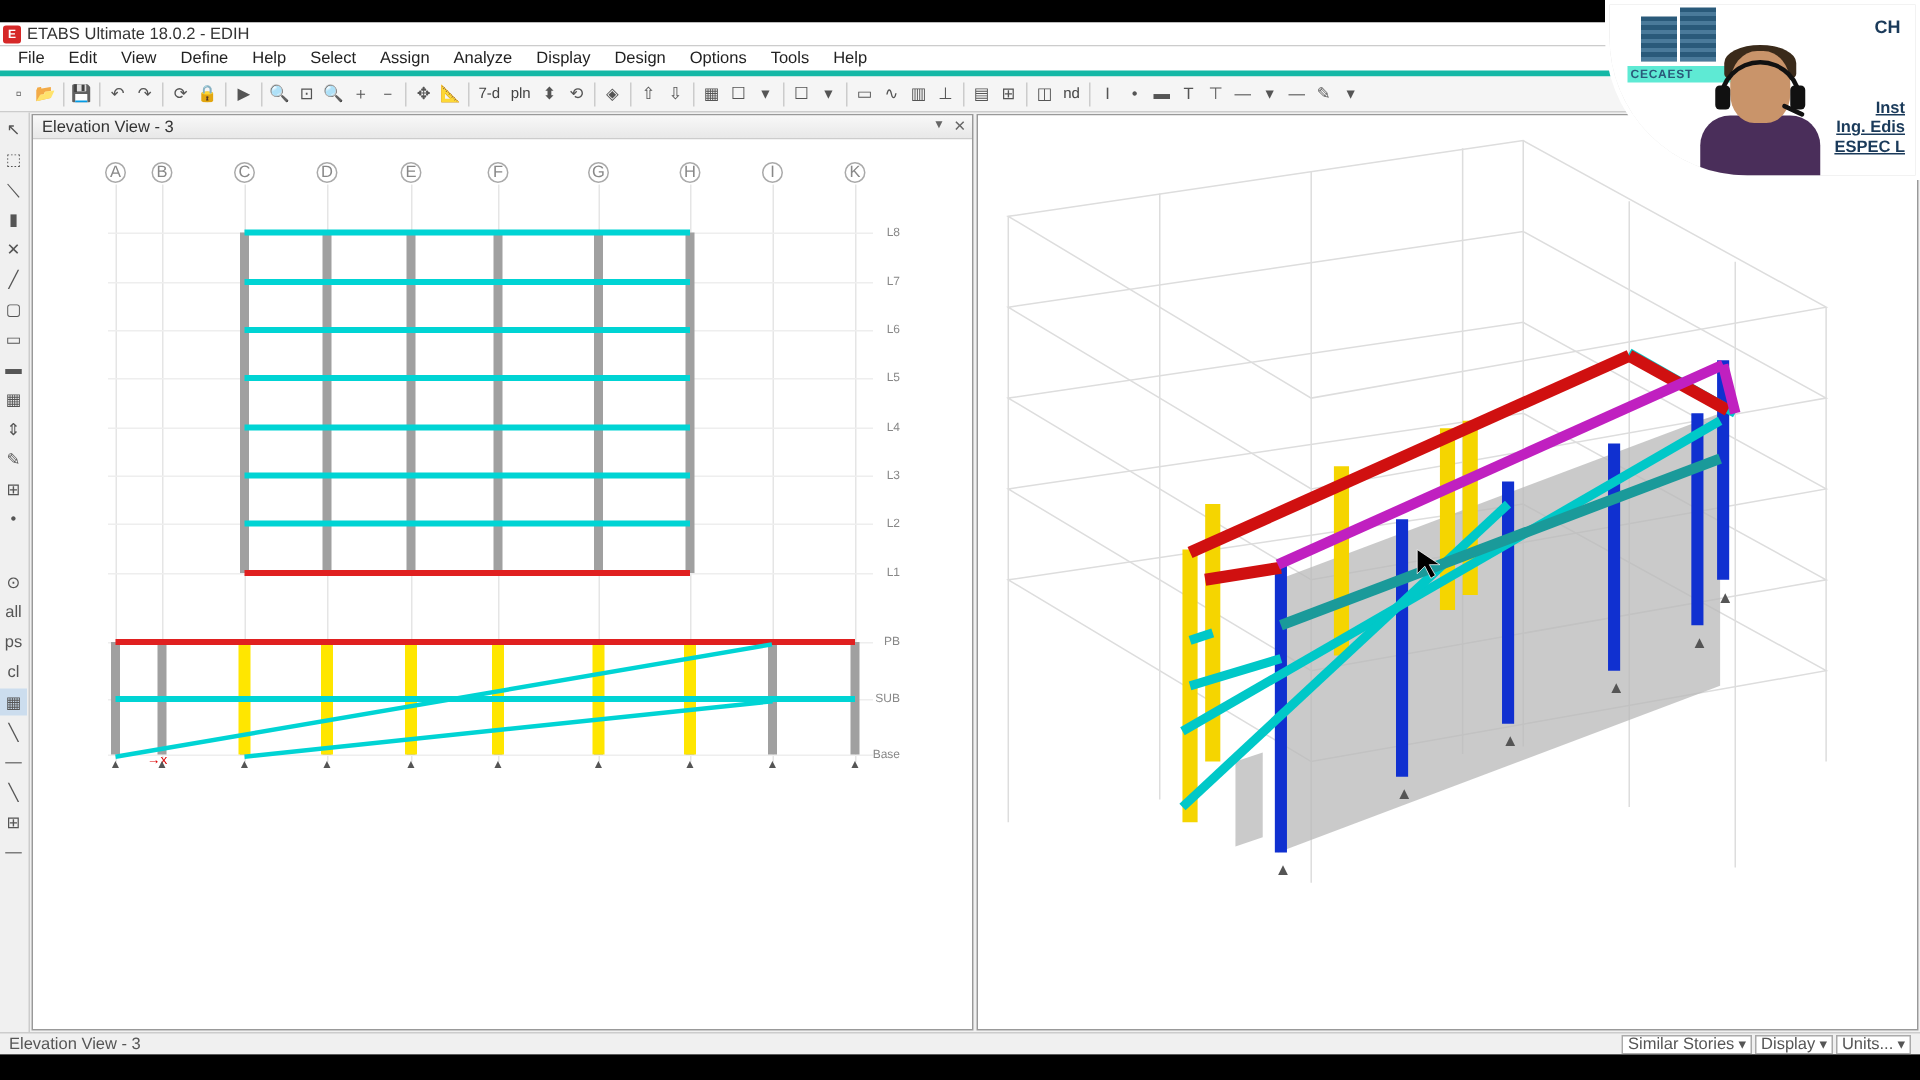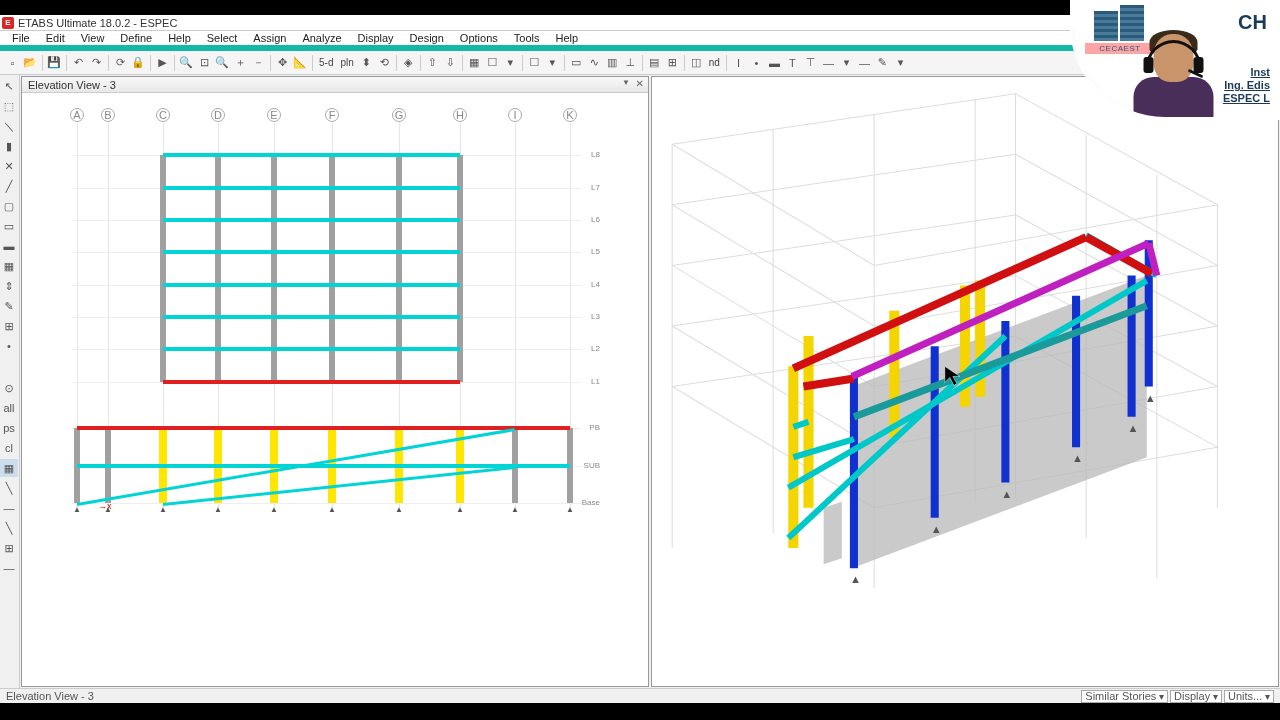--- a/index.html
+++ b/index.html
@@ -3,43 +3,43 @@
 <meta charset="utf-8">
 <style>
 * { margin: 0; padding: 0; box-sizing: border-box; font-family: "Segoe UI", Tahoma, sans-serif; font-size: 11px; }
 body { width: 1280px; height: 720px; background: #000; overflow: hidden; position: relative; }
 .letterbox-top { height: 15px; background: #000; }
 .letterbox-bottom { position: absolute; bottom: 0; left: 0; right: 0; height: 17px; background: #000; }
 .app { position: absolute; top: 15px; left: 0; width: 1280px; height: 688px; background: #f0f0f0; }
 .titlebar { height: 16px; background: #fff; display: flex; align-items: center; padding-left: 2px; gap: 4px; border-bottom: 1px solid #ccc; }
 .titlebar-icon { width: 12px; height: 12px; background: #d62828; border-radius: 2px; display: flex; align-items: center; justify-content: center; color: #fff; font-size: 8px; font-weight: bold; }
 .titlebar-text { font-size: 11px; color: #333; }
-.menubar { height: 20px; background: #fff; display: flex; align-items: center; padding-left: 4px; border-bottom: 6px solid #14b8a6; }
+.menubar { height: 20px; background: #fff; display: flex; align-items: center; padding-left: 4px; border-bottom: 4px solid #14b8a6; }
 .menubar span { padding: 2px 8px; cursor: default; color: #222; }
 .toolbar { height: 24px; background: #f5f5f5; display: flex; align-items: center; padding-left: 4px; gap: 1px; border-bottom: 1px solid #ccc; }
 .tb-btn { width: 17px; height: 17px; display: flex; align-items: center; justify-content: center; color: #555; cursor: default; }
 .tb-sep { width: 1px; height: 16px; background: #ccc; margin: 0 2px; }
 .tb-text { padding: 0 3px; color: #444; font-size: 10px; }
 .workspace { position: absolute; top: 60px; left: 0; right: 0; bottom: 15px; display: flex; }
 .side-toolbar { width: 20px; background: #f0f0f0; border-right: 1px solid #ccc; display: flex; flex-direction: column; padding-top: 2px; gap: 2px; }
 .side-btn { width: 18px; height: 18px; display: flex; align-items: center; justify-content: center; color: #555; }
 .views { flex: 1; display: flex; }
 .view-panel { flex: 1; display: flex; flex-direction: column; border: 1px solid #999; margin: 1px; background: #fff; position: relative; }
 .view-header { height: 16px; background: linear-gradient(#f8f8f8,#e8e8e8); border-bottom: 1px solid #ccc; display: flex; align-items: center; padding: 0 6px; font-size: 10px; color: #333; position: relative; }
 .view-close { position: absolute; right: 4px; top: 1px; font-size: 10px; color: #666; }
 .view-dd { position: absolute; right: 18px; top: 1px; font-size: 8px; color: #666; }
 .view-body { flex: 1; position: relative; overflow: hidden; background: #fff; }
 .statusbar { position: absolute; bottom: 0; left: 0; right: 0; height: 15px; background: #f0f0f0; border-top: 1px solid #ccc; display: flex; align-items: center; padding: 0 6px; font-size: 10px; color: #555; }
 .status-right { margin-left: auto; display: flex; gap: 2px; }
 .status-combo { border: 1px solid #aaa; background: #fff; padding: 0 3px; height: 13px; font-size: 10px; display: flex; align-items: center; }
 .webcam { position: absolute; top: 0; right: 0; width: 210px; height: 120px; background: #ddd; border: 3px solid #fff; border-radius: 0 0 0 95px; overflow: hidden; z-index: 100; }
 .logo-block { position: absolute; top:2px; left:12px; width:70px; height:45px;}
 .logo-bldg { display:inline-block; width:24px; height:30px; background:repeating-linear-gradient(#2a5a7a 0 3px,#4a7a9a 3px 6px); margin-right:2px;}
-.logo-txt { font-size:8px; color:#2a5a7a; font-weight:normal; letter-spacing:0.5px; text-align:center; background:#fca5a5; padding:1px 2px;}
-.logo2-txt { position:absolute; top:8px; right:10px; font-size:20px; font-weight:bold; color:#1a3a5a;}
+.logo-txt { font-size:8px; color:#2a5a7a; font-weight:bold; letter-spacing:0.5px; text-align:left; background:#5eead4; padding:1px 2px;}
+.logo2-txt { position:absolute; top:8px; right:10px; font-size:12px; font-weight:bold; color:#1a3a5a;}
 .person { position: absolute; bottom: 0; left: 48%; transform: translateX(-50%); width: 95px; height: 95px; }
 .head { position: absolute; top: 12px; left: 30px; width: 40px; height: 48px; background: #c9946a; border-radius: 45% 45% 40% 40%; }
 .hair { position: absolute; top: 8px; left: 26px; width: 48px; height: 24px; background: #3a2a1a; border-radius: 50% 50% 20% 20%; }
 .headset { position: absolute; top: 18px; left: 22px; width: 56px; height: 28px; border: 3px solid #111; border-bottom: none; border-radius: 28px 28px 0 0; }
 .ear-l { position:absolute; top:35px; left:20px; width:10px; height:16px; background:#111; border-radius:3px;}
 .ear-r { position:absolute; top:35px; left:70px; width:10px; height:16px; background:#111; border-radius:3px;}
 .mic { position:absolute; top:50px; left:64px; width:16px; height:3px; background:#111; transform:rotate(25deg); border-radius:2px;}
 .body-s { position:absolute; bottom:0; left:10px; width:80px; height:40px; background:#4a2e5a; border-radius:20px 20px 0 0;}
 .inst-text { position:absolute; top:62px; right:4px; color:#1a3a5a; font-size:11px; font-weight:bold; text-align:right; line-height:13px; background:rgba(255,255,255,0.85); padding:1px 3px;text-decoration:underline;}
 
@@ -54,21 +54,21 @@
 .support { position:absolute; width:8px; height:6px; color:#555; font-size:8px; }
 </style>
 </head>
 <body>
 
 <div class="letterbox-top"></div>
 
 <div class="app">
   <div class="titlebar">
     <div class="titlebar-icon">E</div>
-    <span class="titlebar-text">ETABS Ultimate 18.0.2 - ESPEC</span>
+    <span class="titlebar-text">ETABS Ultimate 18.0.2 - EDIH</span>
   </div>
 
   <div class="menubar">
     <span>File</span>
     <span>Edit</span>
     <span>View</span>
     <span>Define</span>
     <span>Help</span>
     <span>Select</span>
     <span>Assign</span>
@@ -96,21 +96,21 @@
     <div class="tb-sep"></div>
     <div class="tb-btn">🔍</div>
     <div class="tb-btn">⊡</div>
     <div class="tb-btn">🔍</div>
     <div class="tb-btn">＋</div>
     <div class="tb-btn">－</div>
     <div class="tb-sep"></div>
     <div class="tb-btn">✥</div>
     <div class="tb-btn">📐</div>
     <div class="tb-sep"></div>
-    <div class="tb-text">5-d</div>
+    <div class="tb-text">7-d</div>
     <div class="tb-text">pln</div>
     <div class="tb-btn">⬍</div>
     <div class="tb-btn">⟲</div>
     <div class="tb-sep"></div>
     <div class="tb-btn">◈</div>
     <div class="tb-sep"></div>
     <div class="tb-btn">⇧</div>
     <div class="tb-btn">⇩</div>
     <div class="tb-sep"></div>
     <div class="tb-btn">▦</div>

